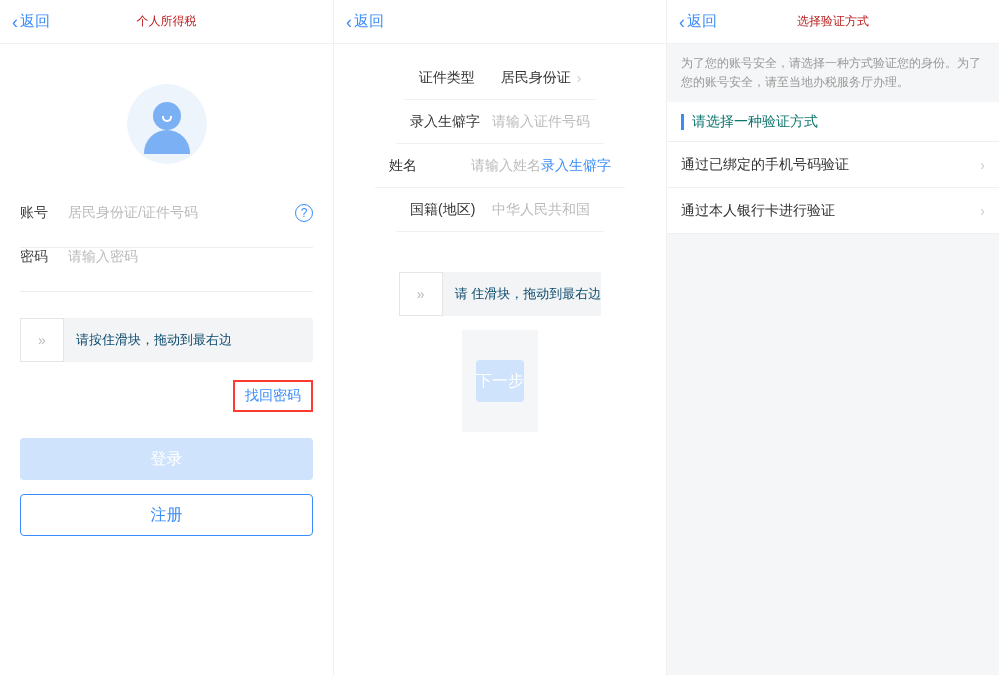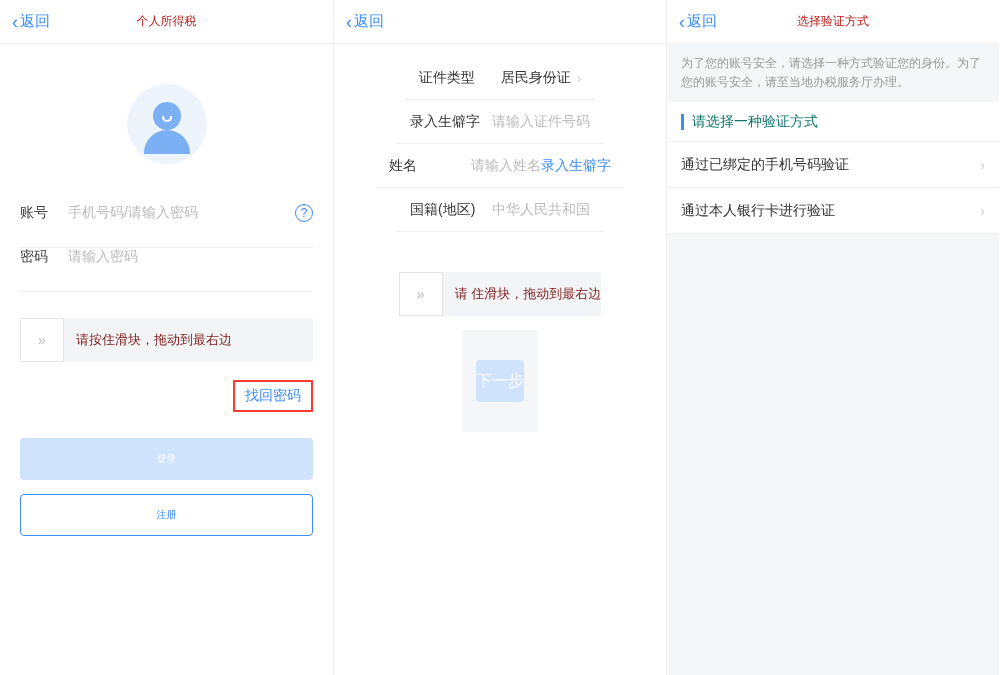--- a/index.html
+++ b/index.html
@@ -136,41 +136,41 @@
       border: 1px solid #e5e5e5;
       display: flex;
       align-items: center;
       justify-content: center;
       color: #bbb;
       font-size: 14px;
     }
     .slider .hint {
       flex: 1;
       font-size: 13px;
-      color: #7f1d1d;
+      color: #0c4a6e;
       padding-left: 12px;
     }
     .forgot-wrap {
       display: flex;
       justify-content: flex-end;
       margin-top: 18px;
     }
     .forgot {
       font-size: 14px;
       color: #3a8cfb;
       border: 2px solid #ff3b30;
       padding: 5px 10px;
     }
     .btn {
       height: 42px;
       border-radius: 4px;
       display: flex;
       align-items: center;
       justify-content: center;
-      font-size: 10px;
+      font-size: 16px;
       margin-top: 26px;
     }
     .btn-primary-disabled { background: #cfe3fd; color: #fff; }
     .btn-outline { border: 1px solid #3a8cfb; color: #3a8cfb; margin-top: 14px; }
     
     .s2-body { display: flex; flex-direction: column; align-items: center; }
     .gap { height: 12px; background: #f5f6f7; }
     .cell {
       height: 44px;
       display: flex;
@@ -250,21 +250,21 @@
   <div class="s1-body">
     <div class="avatar-wrap">
       <div class="avatar">
         <div class="head"></div>
         <div class="smile"></div>
         <div class="body"></div>
       </div>
     </div>
     <div class="field-row">
       <div class="label">账号</div>
-      <div class="input">手机号码/请输入密码</div>
+      <div class="input">居民身份证/证件号码</div>
       <div class="help-icon">?</div>
     </div>
     <div class="field-row">
       <div class="label">密码</div>
       <div class="input">请输入密码</div>
     </div>
     <div class="slider">
       <div class="handle">»</div>
       <div class="hint">请按住滑块，拖动到最右边</div>
     </div>

